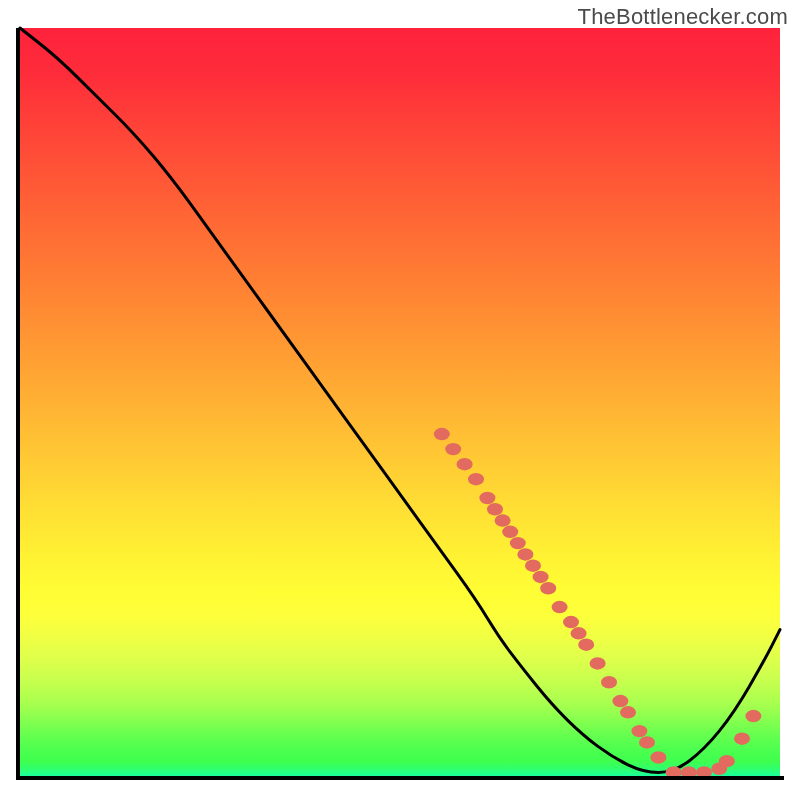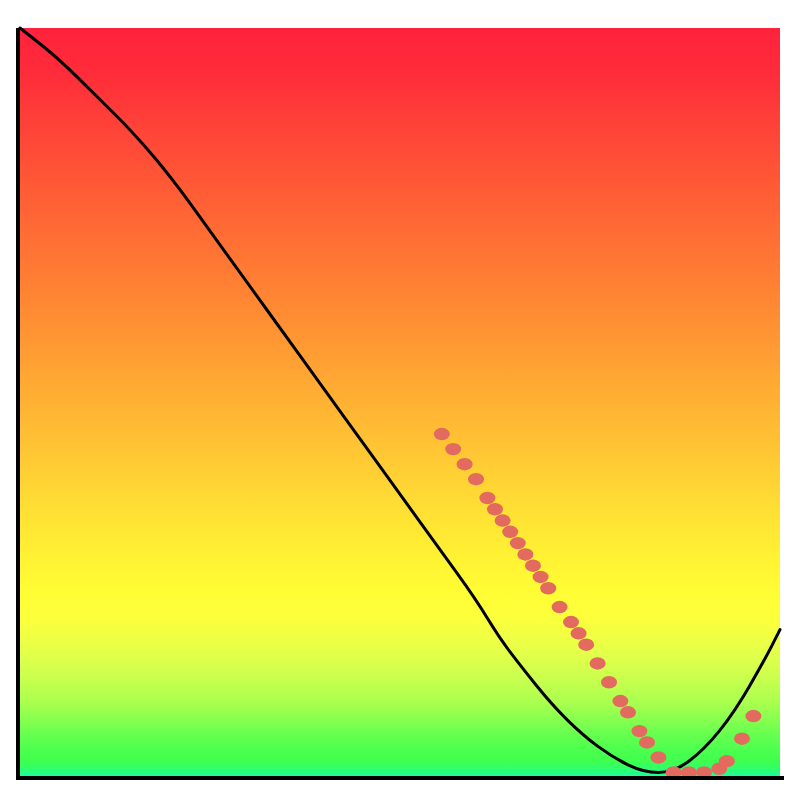--- a/index.html
+++ b/index.html
@@ -82,20 +82,21 @@
     width: 760px;
     height: 752px;
     z-index: 8;
     overflow: visible;
   }
 </style>
 </head>
 <body>
 <div class="container">
 
+  <div class="watermark">TheBottlenecker.com</div>
 
   <div class="plot-frame"></div>
 
   <svg class="curve-layer" viewBox="0 0 760 752" preserveAspectRatio="none">
     <g id="curve-group">
         <path d="M 0 0 Q 0 0 19 15.04000000000002 Q 38 30.08000000000004 57 48.879999999999995 Q 76 67.67999999999995 95 86.47999999999996 Q 114 105.27999999999997 133 127.83999999999997 Q 152 150.39999999999998 171 176.71999999999997 Q 190 203.03999999999996 209 229.35999999999996 Q 228 255.67999999999995 247 282 Q 266 308.32000000000005 285 334.64 Q 304 360.96 323 387.28 Q 342 413.59999999999997 361 439.91999999999996 Q 380 466.24 399 492.56 Q 418.00000000000006 518.88 437 545.2 Q 456 571.52 467.4 590.3199999999999 Q 478.8 609.12 490.20000000000005 624.1600000000001 Q 501.6 639.2 516.8 658 Q 532 676.8 547.2 691.8399999999999 Q 562.4 706.88 577.6 718.1600000000001 Q 592.8000000000001 729.44 608 736.96 Q 623.1999999999999 744.48 638.4 744.48 Q 653.6 744.48 668.8 733.2 Q 684 721.92 699.2 703.12 Q 714.4 684.32 729.5999999999999 658 Q 744.8 631.68 752.4 616.64 T 760 601.6 " fill="none" stroke="#000000" stroke-width="3" stroke-linecap="round" stroke-linejoin="round"></path>
       </g>
     <g id="marker-group">
         <ellipse cx="421.8" cy="406.08" rx="8" ry="6.24" fill="#e36a5f"></ellipse>
         <ellipse cx="433.2" cy="421.12" rx="8" ry="6.24" fill="#e36a5f"></ellipse>

